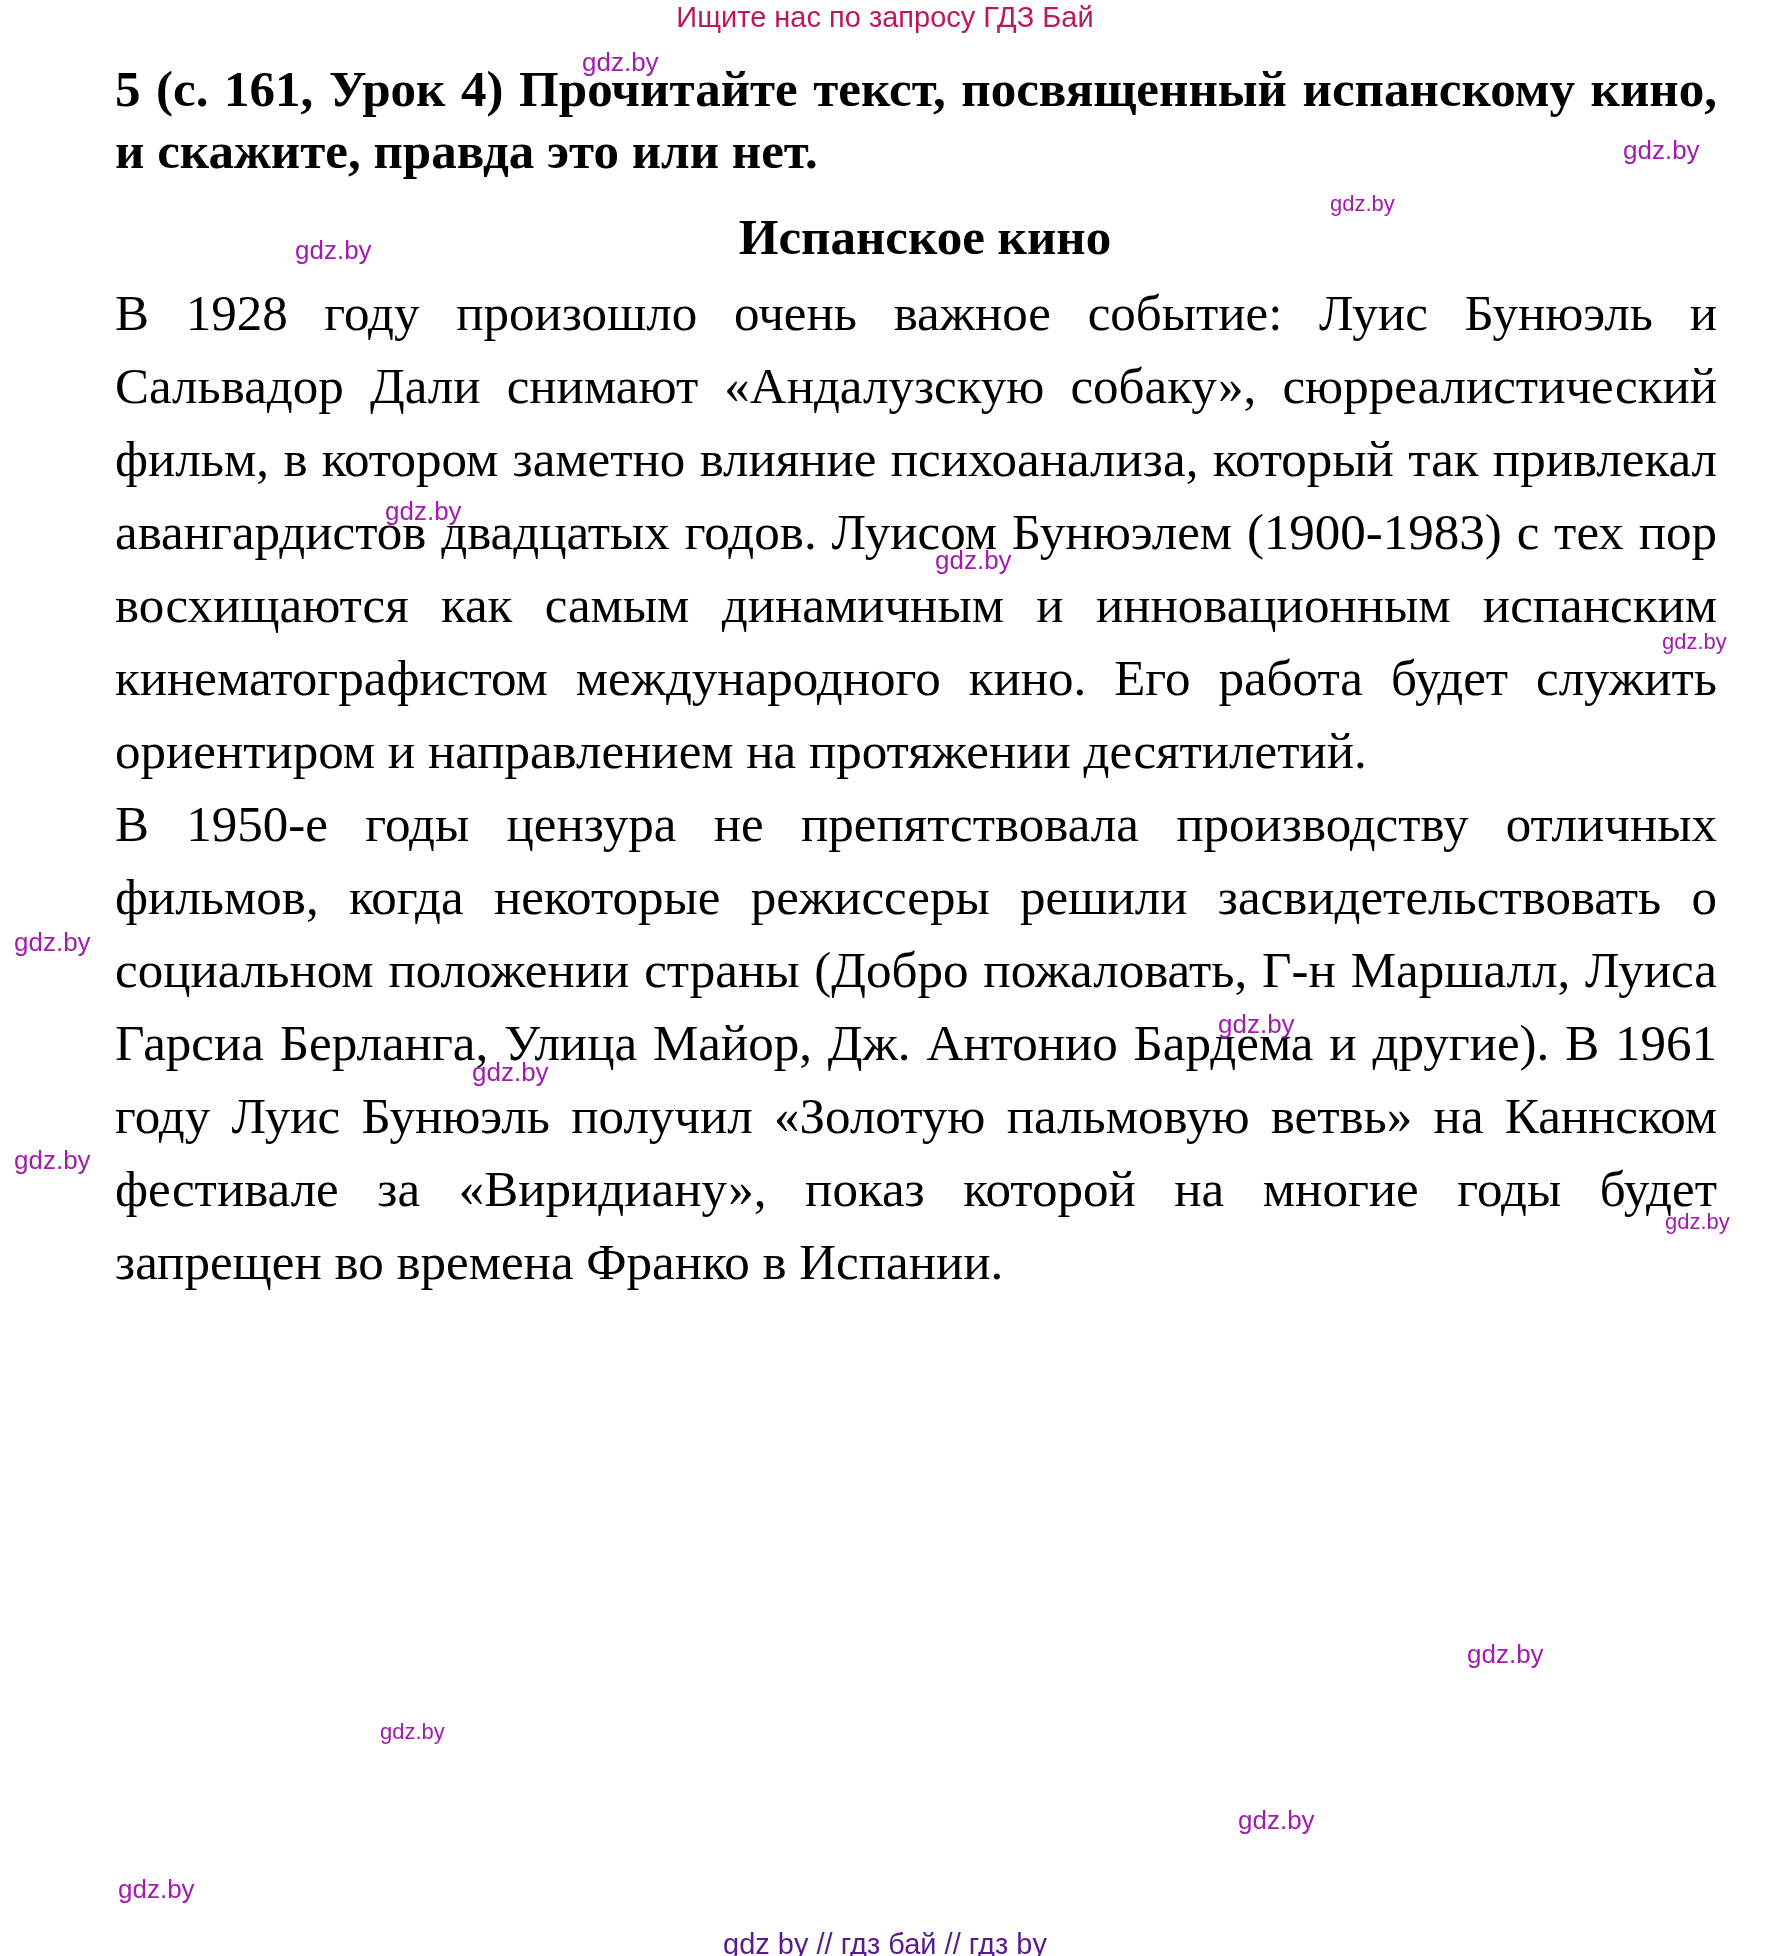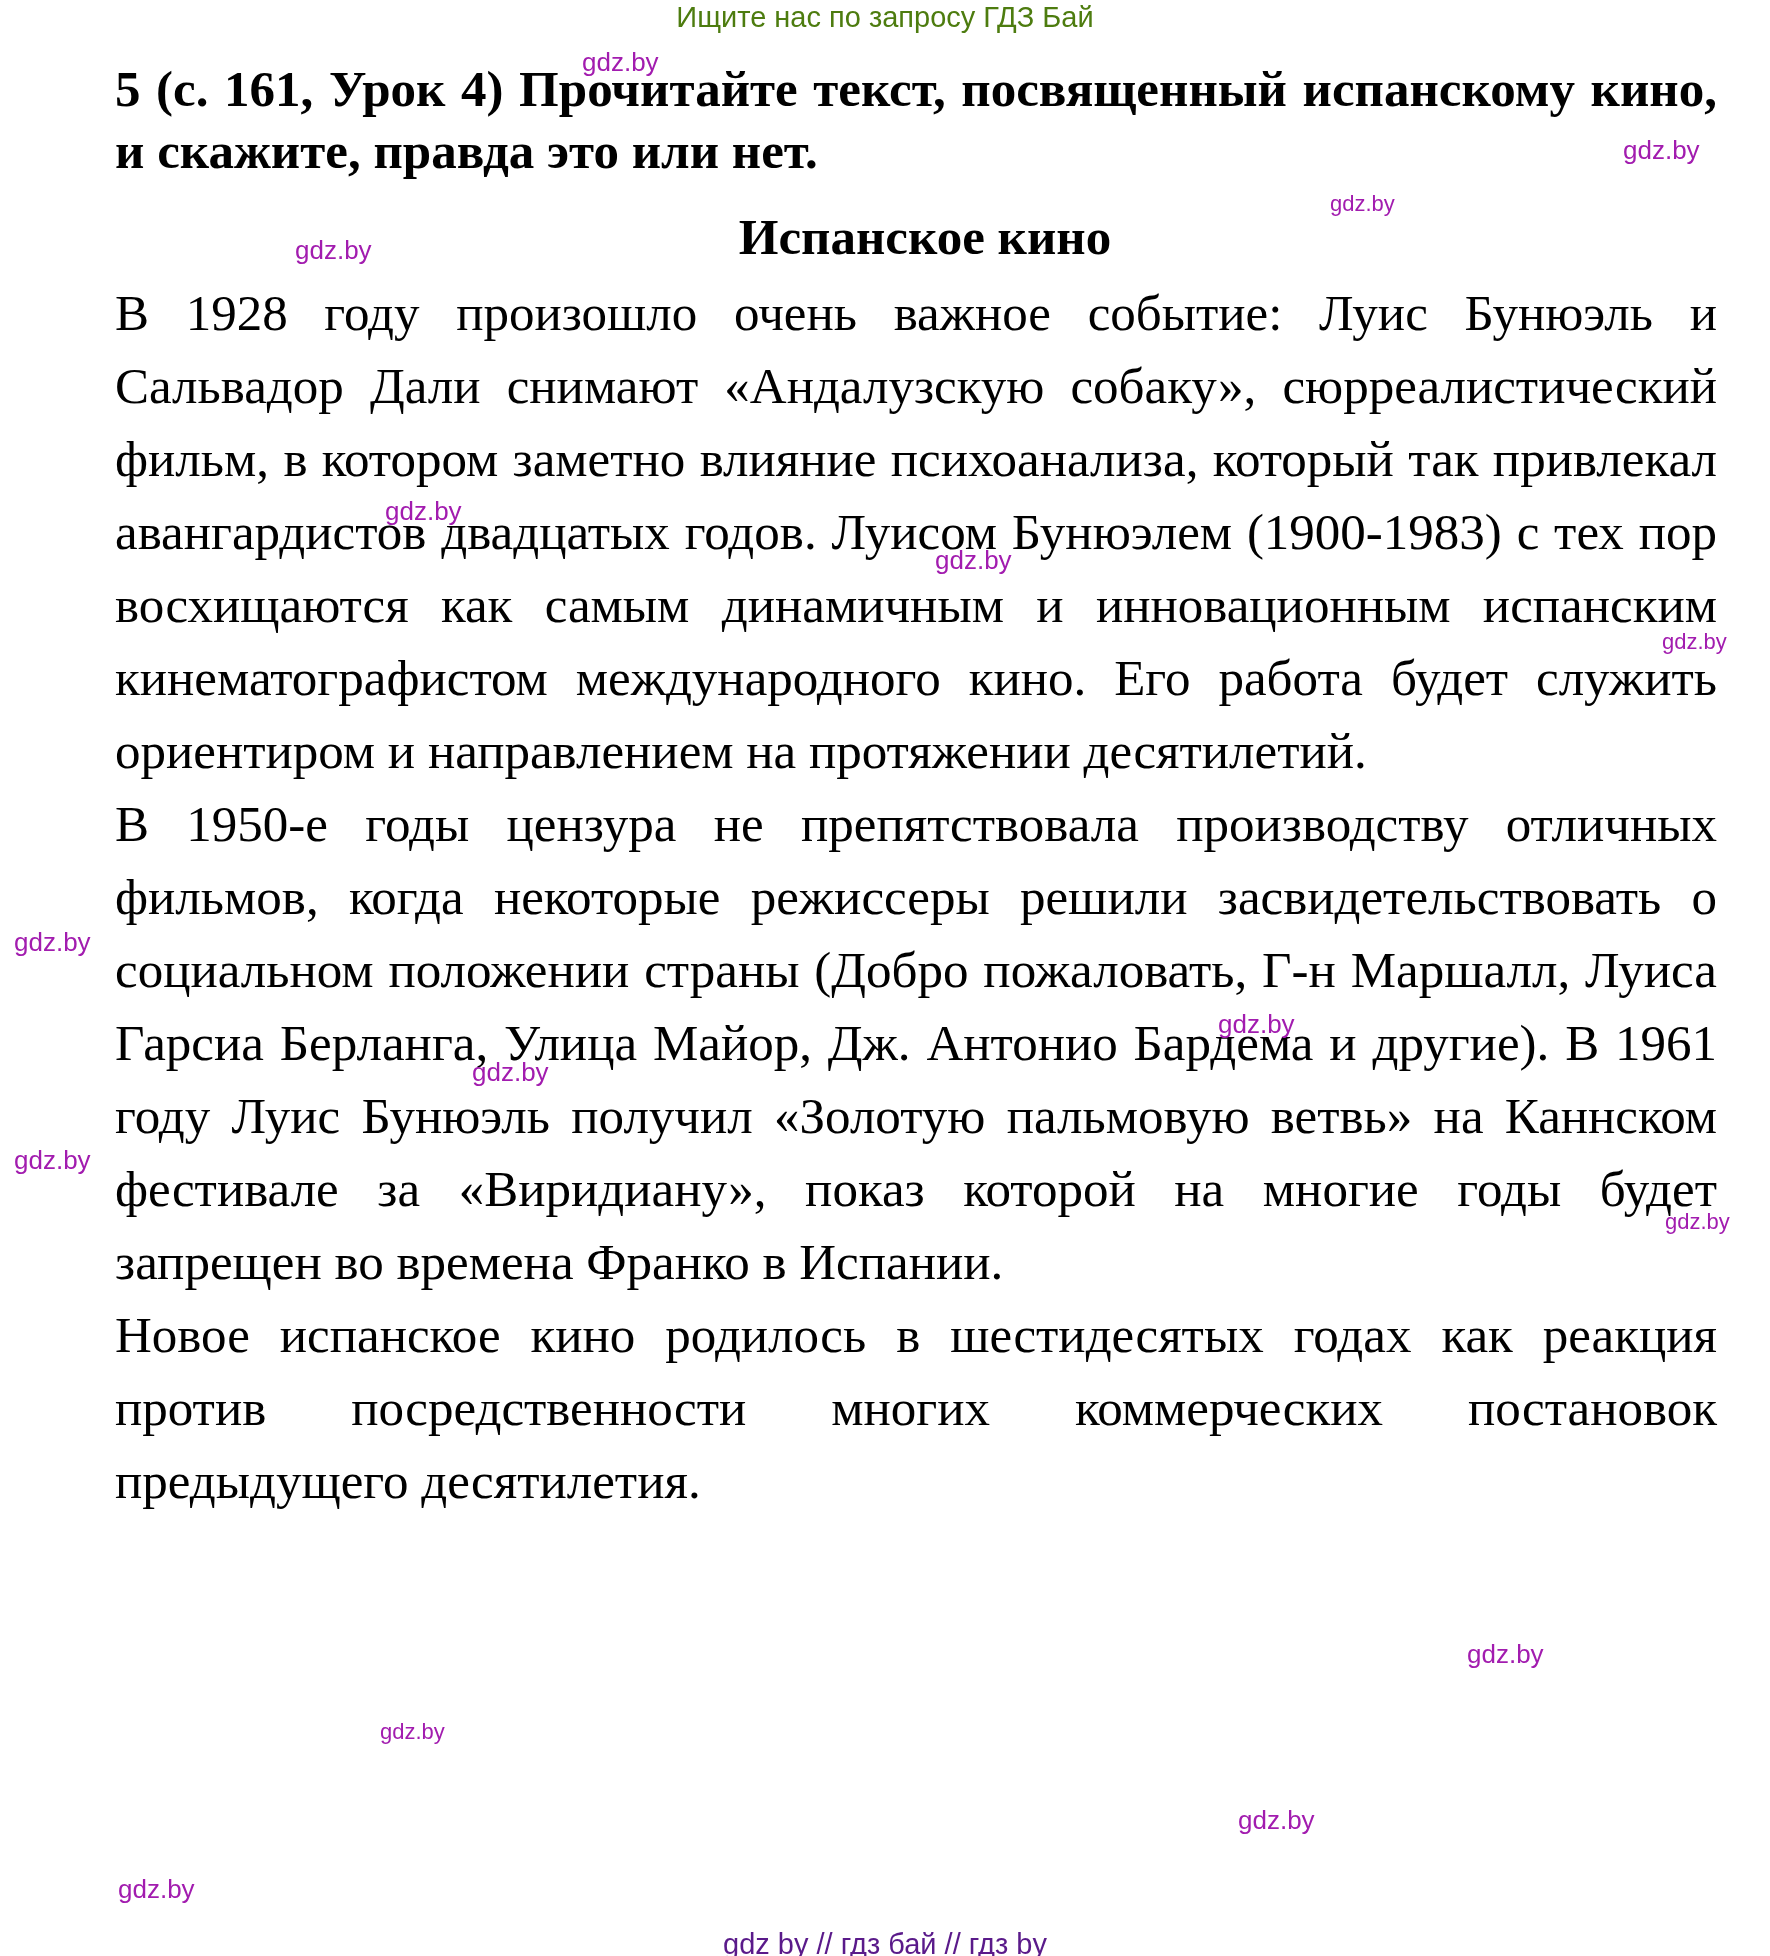--- a/index.html
+++ b/index.html
@@ -1,37 +1,36 @@
 <!DOCTYPE html>
 <html><head>
 <meta charset="utf-8">
 <style>
   html, body { margin:0; padding:0; background:#ffffff; }
   body { width:1770px; height:1956px; position:relative; overflow:hidden; font-family:"Liberation Serif", serif; color:#000; }
-  .top-banner { position:absolute; top:0; left:0; width:1770px; text-align:center; font-family:"Liberation Sans", sans-serif; font-size:29px; color:#4d7c0f; line-height:34px; }
+  .top-banner { position:absolute; top:0; left:0; width:1770px; text-align:center; font-family:"Liberation Sans", sans-serif; font-size:29px; color:#be185d; line-height:34px; }
   .heading { position:absolute; left:115px; width:1602px; top:58px; font-weight:bold; font-size:51px; line-height:62px; text-align:justify; text-align-last:left; }
   .title { position:absolute; left:0; width:1850px; top:204px; text-align:center; font-weight:bold; font-size:51px; line-height:66px; }
   .body-text { position:absolute; left:115px; width:1602px; top:277px; font-size:51px; line-height:73px; }
   .para { margin:0; text-align:justify; }
   .wm { position:absolute; font-family:"Liberation Sans", sans-serif; font-size:26px; color:#a21caf; line-height:28px; }
   .footer { position:absolute; left:0; width:1770px; top:1928px; text-align:center; font-family:"Liberation Sans", sans-serif; font-size:29px; color:#5a1a8a; }
 </style>
 </head>
 <body>
 
 <div class="top-banner">Ищите нас по запросу ГДЗ Бай</div>
 
 <div class="heading">5 (с. 161, Урок 4) Прочитайте текст, посвященный испанскому кино, и скажите, правда это или нет.</div>
 
 <div class="title">Испанское кино</div>
 
 <div class="body-text">
   <p class="para">В 1928 году произошло очень важное событие: Луис Бунюэль и Сальвадор Дали снимают «Андалузскую собаку», сюрреалистический фильм, в котором заметно влияние психоанализа, который так привлекал авангардистов двадцатых годов. Луисом Бунюэлем (1900-1983) с тех пор восхищаются как самым динамичным и инновационным испанским кинематографистом международного кино. Его работа будет служить ориентиром и направлением на протяжении десятилетий.</p>
   <p class="para">В 1950-е годы цензура не препятствовала производству отличных фильмов, когда некоторые режиссеры решили засвидетельствовать о социальном положении страны (Добро пожаловать, Г-н Маршалл, Луиса Гарсиа Берланга, Улица Майор, Дж. Антонио Бардема и другие). В 1961 году Луис Бунюэль получил «Золотую пальмовую ветвь» на Каннском фестивале за «Виридиану», показ которой на многие годы будет запрещен во времена Франко в Испании.</p>
-  <p class="para">Новое испанское кино родилось в шестидесятых годах как реакция против посредственности многих коммерческих постановок предыдущего десятилетия.</p>
 </div>
 
 <span class="wm" style="left:582px;top:48px;">gdz.by</span>
 <span class="wm" style="left:1623px;top:136px;">gdz.by</span>
 <span class="wm" style="left:1330px;top:190px;font-size:22px;">gdz.by</span>
 <span class="wm" style="left:295px;top:236px;">gdz.by</span>
 <span class="wm" style="left:385px;top:497px;">gdz.by</span>
 <span class="wm" style="left:935px;top:546px;">gdz.by</span>
 <span class="wm" style="left:1662px;top:628px;font-size:22px;">gdz.by</span>
 <span class="wm" style="left:14px;top:928px;">gdz.by</span>

